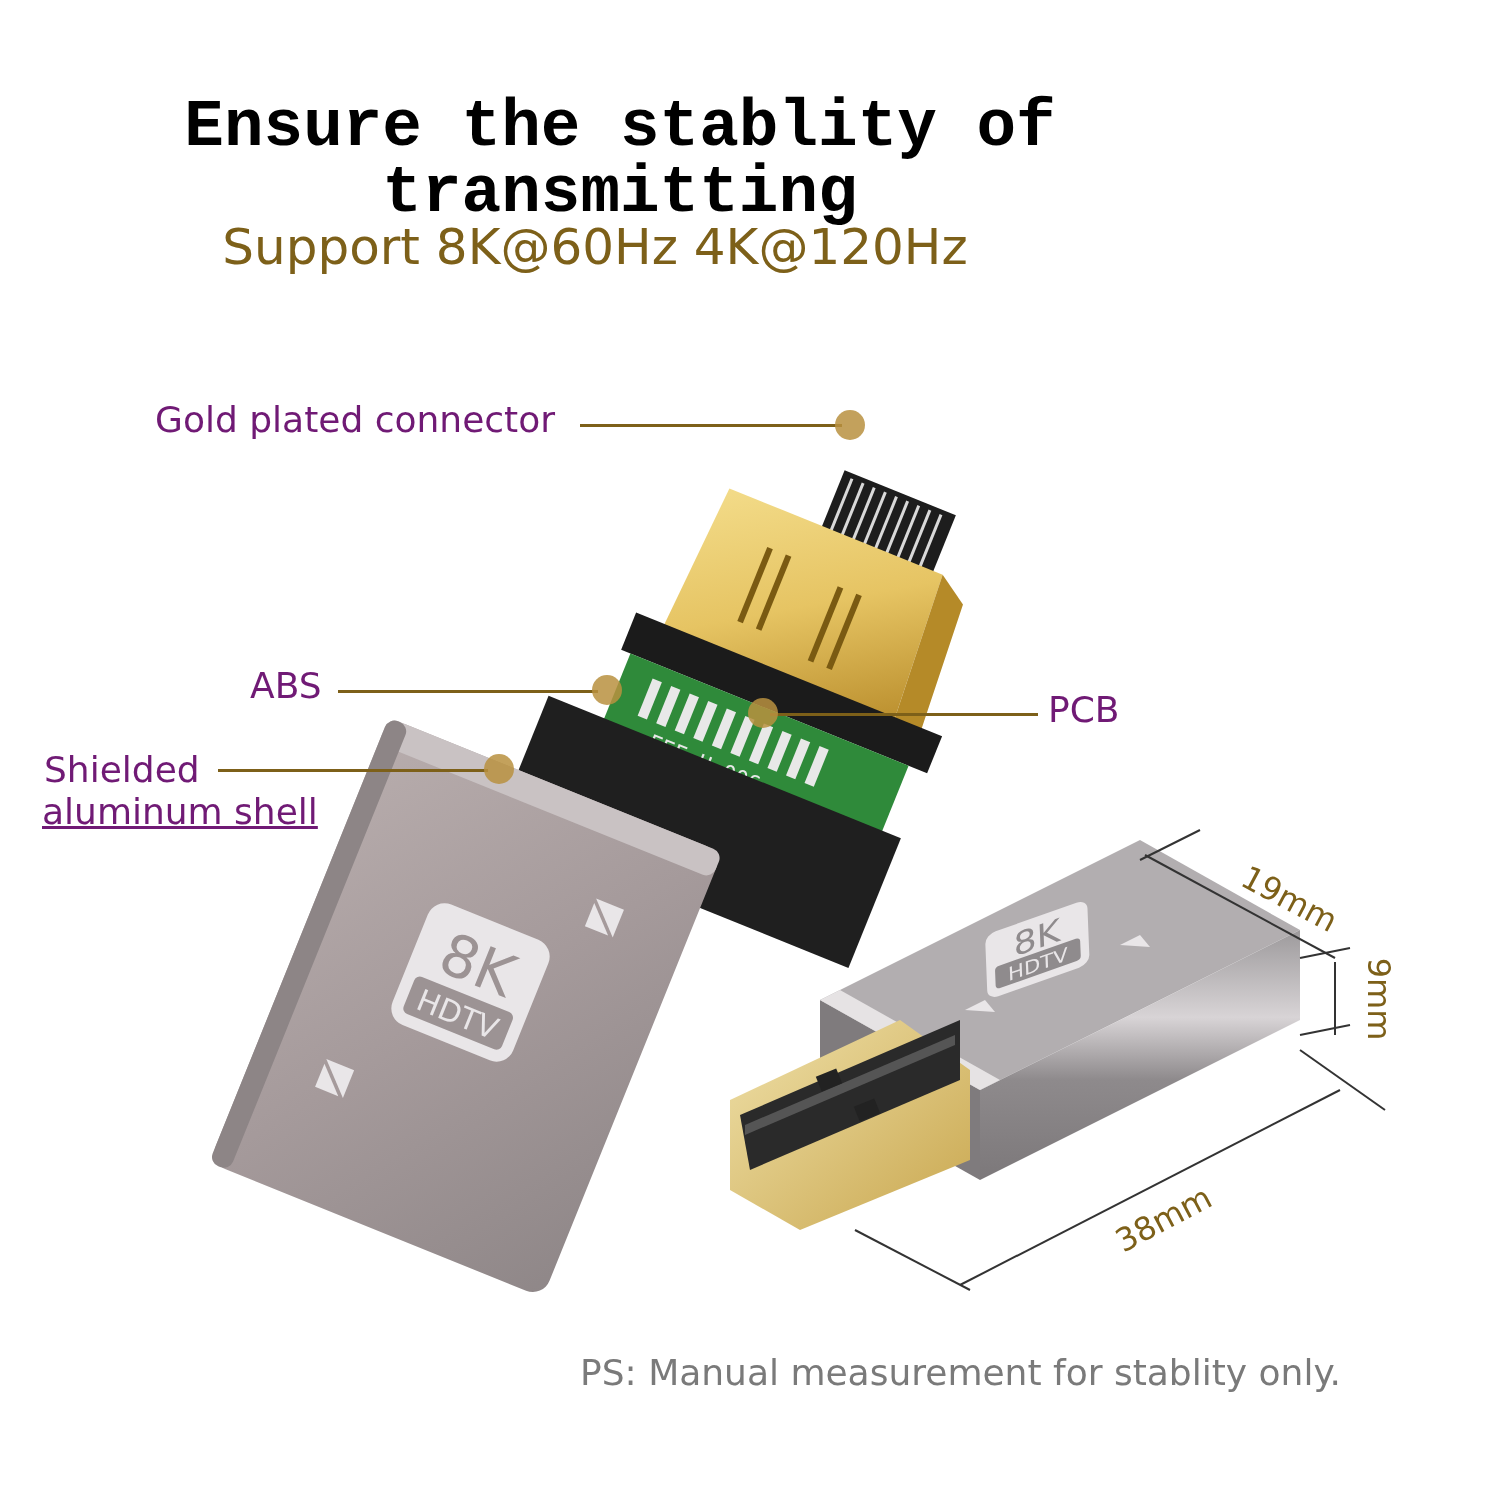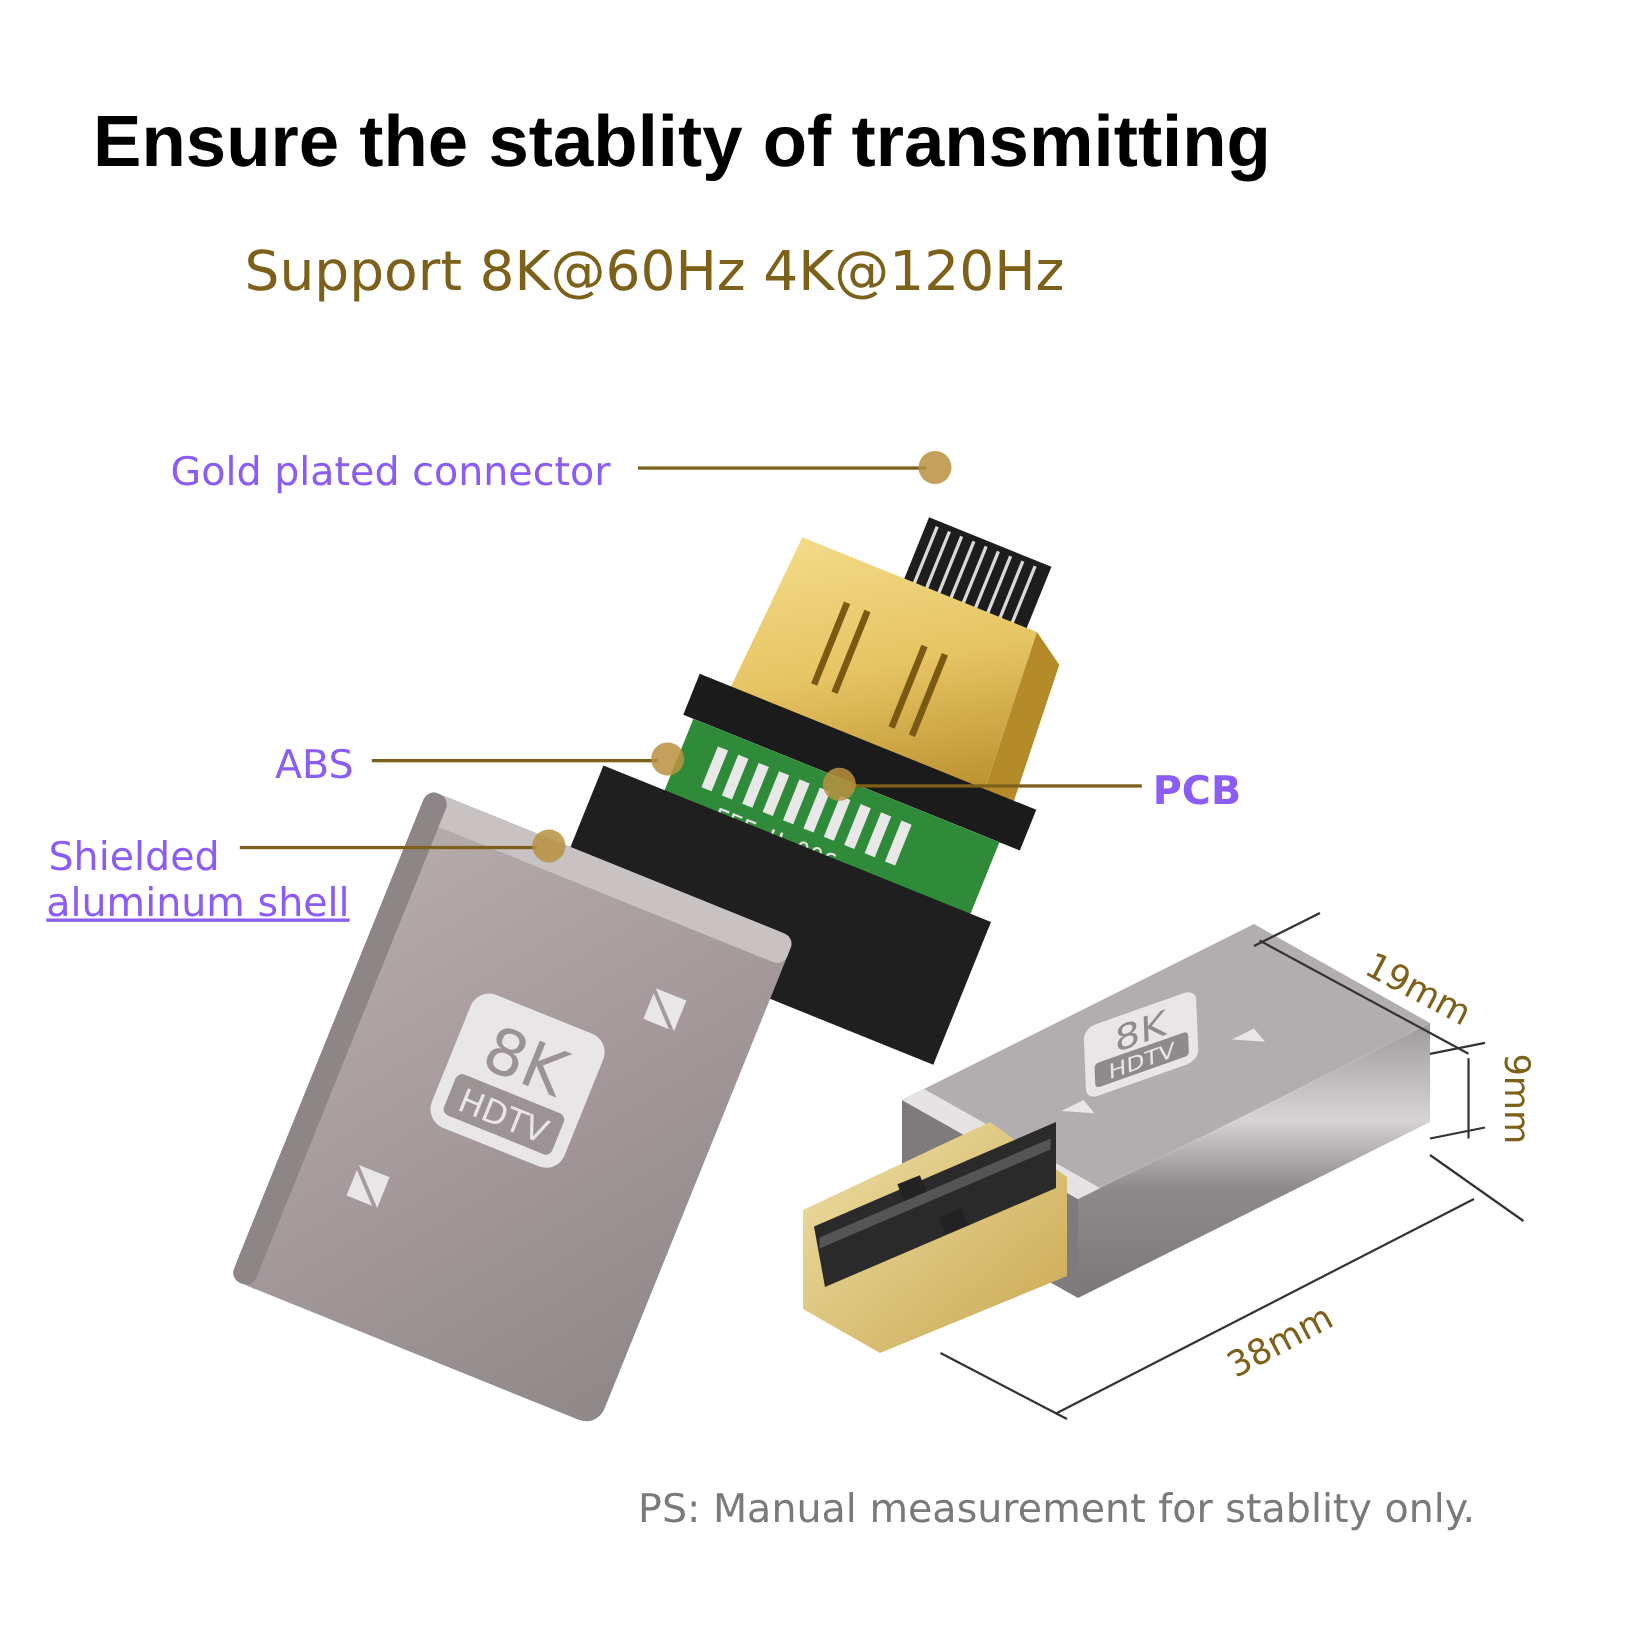--- a/index.html
+++ b/index.html
@@ -1,20 +1,20 @@
 <!DOCTYPE html>
 <html><head>
 <meta charset="utf-8">
 <style>
   html, body { margin:0; padding:0; background:#ffffff; }
   body { width:1500px; height:1500px; position:relative; overflow:hidden; font-family:"DejaVu Sans", sans-serif; }
   .abs { position:absolute; }
-  .title { left:0; top:95px; width:1240px; text-align:center; font-family:Liberation Sans, sans-serif; font-weight:bold; font-size:66px; letter-spacing:0px; color:#000; line-height:1; }
+  .title { left:0; top:95px; width:1240px; text-align:center; font-family:Liberation Mono, monospace; font-weight:bold; font-size:66px; letter-spacing:0px; color:#000; line-height:1; }
   .subtitle { left:0; top:222px; width:1190px; text-align:center; font-family:"DejaVu Sans", sans-serif; font-size:50px; color:#7d6019; line-height:1; letter-spacing:0px; }
-  .label { font-family:"DejaVu Sans", sans-serif; color:#8b5cf6; font-size:36px; line-height:1.2;margin-top:10px; }
+  .label { font-family:"DejaVu Sans", sans-serif; color:#701a75; font-size:36px; line-height:1.2; }
   .leader { position:absolute; height:3px; background:#7d6019; }
   .dot { position:absolute; width:30px; height:30px; border-radius:50%; background:#b8913f; opacity:0.85; }
   .dim { font-family:"DejaVu Sans", sans-serif; color:#7d6019; font-size:32px; }
   .note { left:580px; top:1352px; font-family:"DejaVu Sans", sans-serif; font-size:36px; color:#7a7a7a; }
   svg { position:absolute; left:0; top:0; }
 </style>
 </head>
 <body>
 
 <div class="abs title">Ensure the stablity of transmitting</div>
@@ -158,21 +158,21 @@
 </svg>
 
 <div class="abs label" style="left:155px; top:398px;">Gold plated connector</div>
 <div class="leader" style="left:580px; top:424px; width:262px;"></div>
 <div class="dot" style="left:835px; top:410px;"></div>
 
 <div class="abs label" style="left:250px; top:664px;">ABS</div>
 <div class="leader" style="left:338px; top:690px; width:260px;"></div>
 <div class="dot" style="left:592px; top:675px;"></div>
 
-<div class="abs label" style="left:1048px; top:688px;font-weight:bold;">PCB</div>
+<div class="abs label" style="left:1048px; top:688px;">PCB</div>
 <div class="leader" style="left:770px; top:713px; width:268px;"></div>
 <div class="dot" style="left:748px; top:698px;"></div>
 
 <div class="abs label" style="left:44px; top:748px;">Shielded</div>
 <div class="abs label" style="left:42px; top:790px;text-decoration:underline;">aluminum shell</div>
 <div class="leader" style="left:218px; top:769px; width:270px;"></div>
 <div class="dot" style="left:484px; top:754px;"></div>
 
 <div class="abs dim" style="left:1238px; top:880px; transform:rotate(28deg);">19mm</div>
 <div class="abs dim" style="left:1338px; top:980px; transform:rotate(90deg);">9mm</div>

